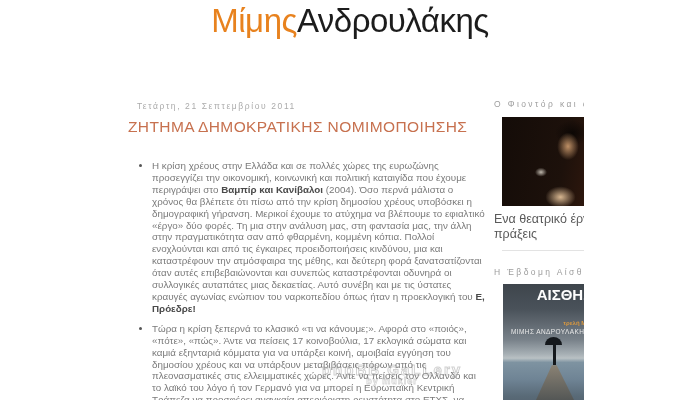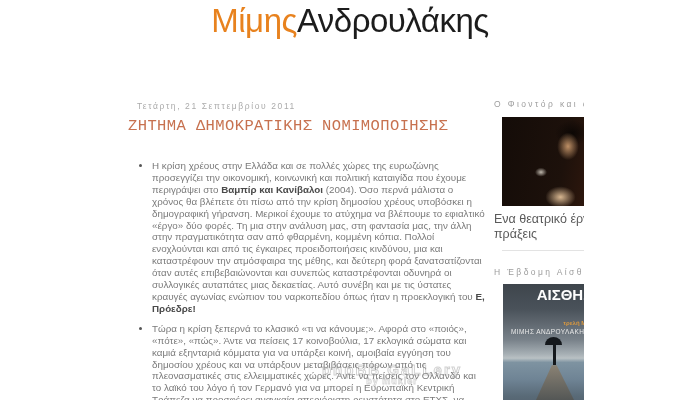--- a/index.html
+++ b/index.html
@@ -9,21 +9,21 @@
   
   .header{position:absolute;top:2px;left:0;width:700px;text-align:center;}
   .header-line1{font-size:33px;line-height:37px;letter-spacing:-0.5px;cursor:pointer;}
   .header-line1 .orange{color:#E8821E;}
   .header-line1 .dark{color:#1c1c1c;}
   .header-sub{font-size:29px;line-height:31px;color:#9b9b9b;margin-top:-2px;}
 
   
   .main{position:absolute;left:128px;top:101px;width:360px;}
   .post-date{font-size:8.5px;line-height:10px;color:#ababab;letter-spacing:1.6px;margin-left:9px;}
-  .post-title{font-family:Liberation Mono, monospace;font-weight:normal;
+  .post-title{font-family:Liberation Sans, sans-serif;font-weight:normal;
               font-size:15.5px;line-height:19px;color:#C7714F;letter-spacing:0.4px;
               margin:6px 0 0 0;cursor:pointer;}
   ul.post-bullets{margin:24px 0 0 0;padding:0 0 0 24px;width:334px;}
   ul.post-bullets li{font-size:9.8px;line-height:11.9px;color:#7a7a7a;margin-bottom:8px;
                      text-align:left;}
   ul.post-bullets li::marker{color:#555;}
   ul.post-bullets li .b{font-weight:bold;color:#4a4a4a;}
 
   
   .sidebar{position:absolute;left:494px;top:99px;width:164px;}

